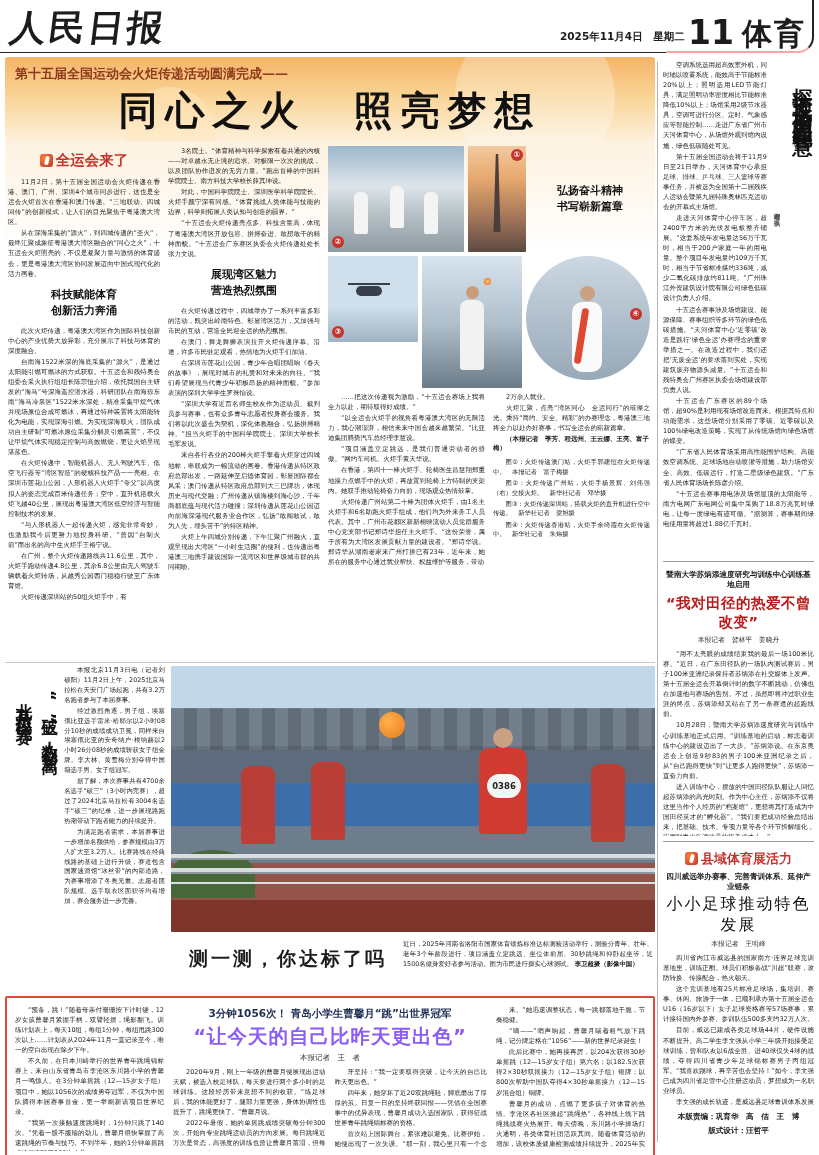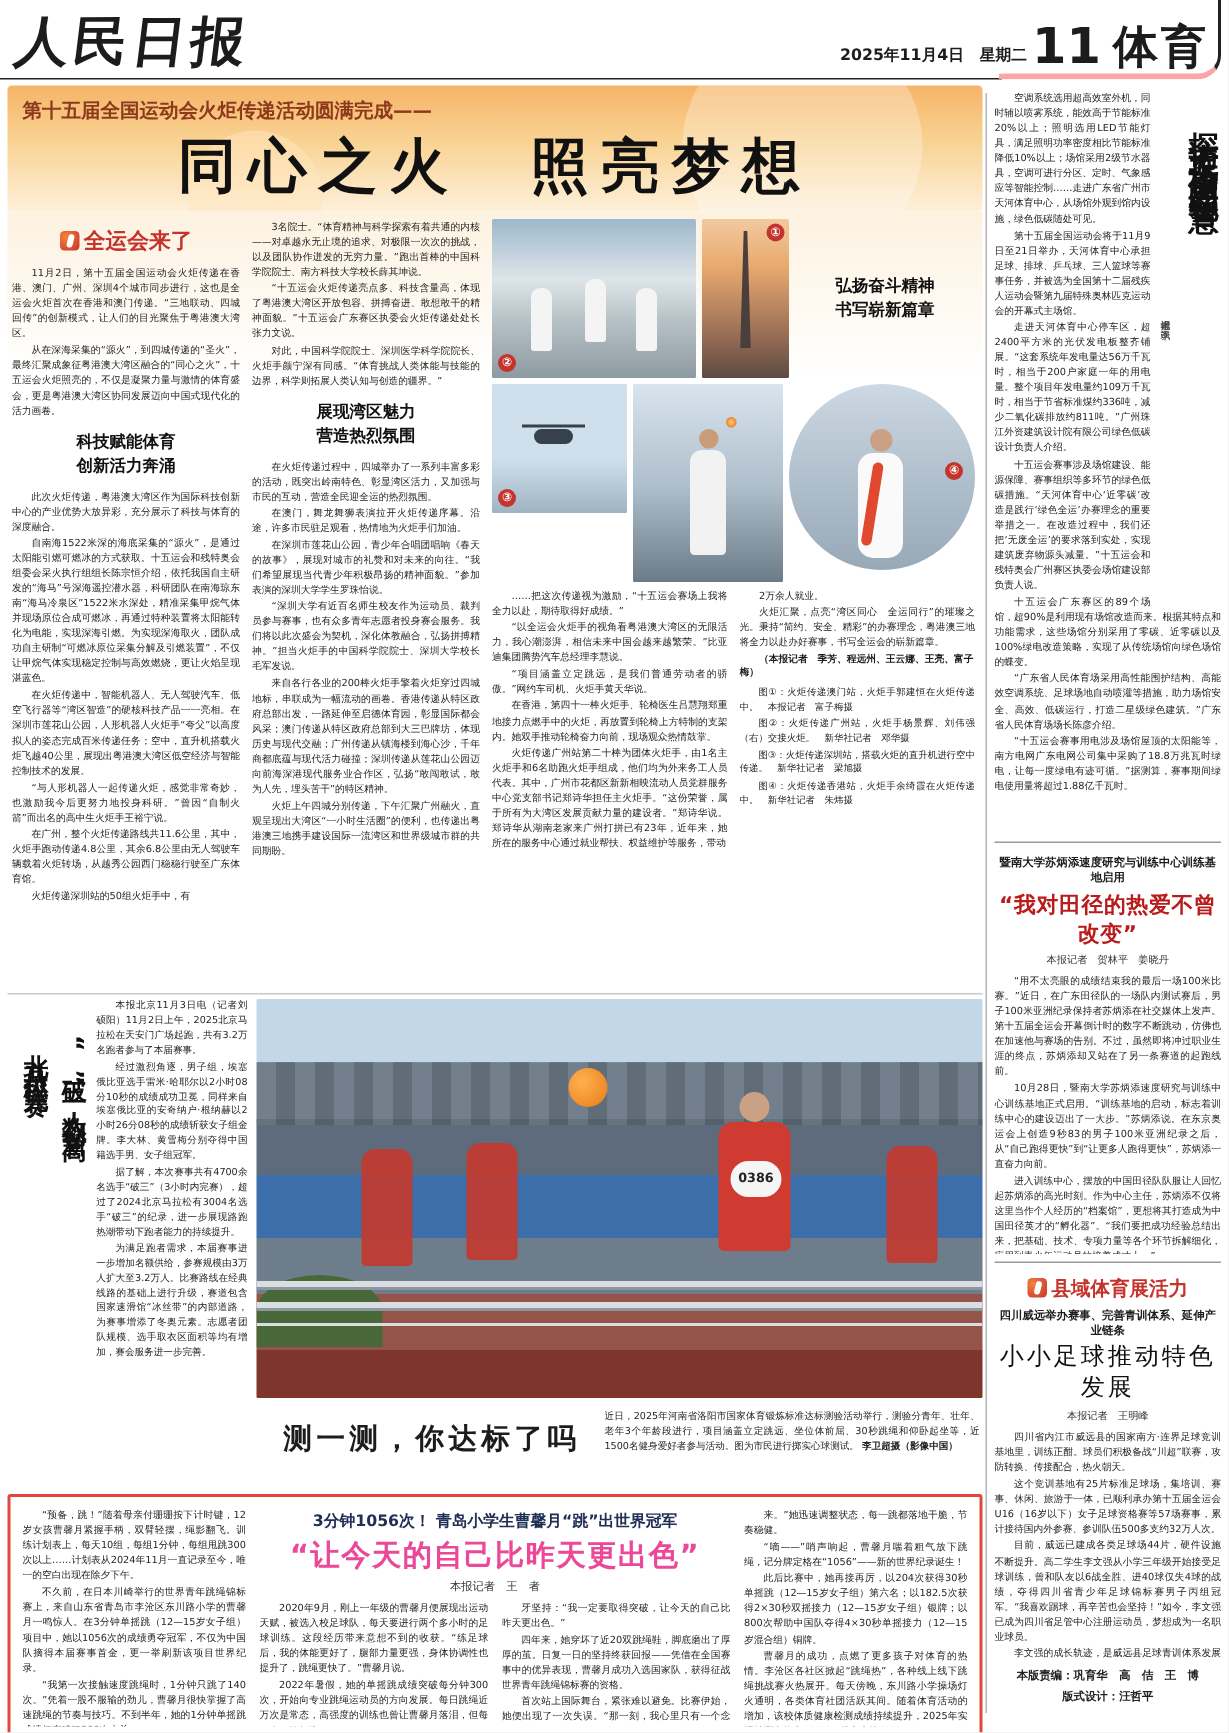--- a/index.html
+++ b/index.html
@@ -4,21 +4,21 @@
 <style>
   html,body{margin:0;padding:0;background:#e9e9e9;}
   .page{position:relative;width:819px;height:1155px;background:#fff;margin:0 auto;overflow:hidden;
         font-family:"DejaVu Sans",sans-serif;color:#1c1c1c;}
   
   .mast{position:absolute;left:0;top:0;width:819px;height:56px;}
   .mast-rule{position:absolute;left:0;top:52px;width:668px;border-bottom:1.5px solid #222;}
   .mast-logo{position:absolute;left:10px;top:4px;font-family:"DejaVu Serif",serif;font-weight:bold;
              font-size:36px;letter-spacing:3px;transform:skewX(-7deg);}
   .mast-date{position:absolute;left:560px;top:30px;font-size:10.5px;font-weight:bold;}
-  .mast-page{position:absolute;left:666px;top:0;width:148px;height:53px;border-bottom:4px solid #fca5a5;
+  .mast-page{position:absolute;left:666px;top:0;width:148px;height:53px;border-bottom:2px solid #fca5a5;
              border-right:2px solid #222;border-bottom-right-radius:16px;display:flex;align-items:flex-end;
              justify-content:flex-end;gap:8px;padding:0 6px 2px 0;box-sizing:border-box;}
   .mast-num{font-size:33px;font-weight:800;line-height:1;}
   .mast-sec{font-size:30px;font-weight:800;line-height:1;letter-spacing:2px;}
   
   .main{position:absolute;left:5px;top:57px;width:650px;}
   .vdiv{position:absolute;left:657px;top:62px;height:1080px;border-left:1px solid #b5b5b5;}
   .sidebar{position:absolute;left:663px;top:60px;width:151px;}
   p{margin:0 0 1px;text-indent:2em;text-align:justify;}
   .paras{font-size:6.5px;line-height:1.55;color:#222;}
@@ -94,21 +94,21 @@
   .caprow{display:flex;gap:12px;align-items:flex-start;padding:5px 2px 0;}
   .cap-head{font-size:19px;font-weight:800;letter-spacing:3px;white-space:nowrap;margin:9px 4px 0 16px;}
   .cap-text{flex:1;font-size:6.4px;line-height:1.55;text-align:justify;color:#222;padding-top:3px;}
   .cap-credit{font-weight:bold;}
   
   .redbox{margin-top:4px;border:2.5px solid #e2473c;border-radius:2px;display:flex;gap:9px;
           padding:7px 8px;height:146px;overflow:hidden;}
   .rb-side{width:149px;overflow:hidden;}
   .rb-mid{flex:1;overflow:hidden;}
   .rb-kicker{font-size:10.5px;font-weight:800;text-align:center;color:#203055;margin:2px 0 2px;}
-  .rb-head{font-size:19.5px;font-weight:800;text-align:center;letter-spacing:1px;color:#ec4899;}
+  .rb-head{font-size:19.5px;font-weight:800;text-align:center;letter-spacing:1px;color:#8b5cf6;}
   .rb-by{font-size:7.5px;text-align:center;margin:3px 0 4px;color:#333;}
   .rb-cols{display:flex;gap:9px;}
   .rb-cols>div{flex:1;overflow:hidden;}
   
   .sec{overflow:hidden;}
   .sec-green{height:496px;}
   .gvt{float:right;writing-mode:vertical-rl;font-size:20px;font-weight:800;line-height:1.15;letter-spacing:4px;
        height:332px;padding:12px 0 0 7px;color:#111;}
   .gvb{float:right;writing-mode:vertical-rl;font-size:6.6px;color:#444;height:190px;padding:148px 3px 0 5px;}
   .sidehr{border:0;border-top:1px solid #9a9a9a;margin:5px 0 6px;}
@@ -165,22 +165,22 @@
             <p>在火炬传递中，智能机器人、无人驾驶汽车、低空飞行器等“湾区智造”的硬核科技产品一一亮相。在深圳市莲花山公园，人形机器人火炬手“夸父”以高度拟人的姿态完成百米传递任务；空中，直升机搭载火炬飞越40公里，展现出粤港澳大湾区低空经济与智能控制技术的发展。</p>
             <p>“与人形机器人一起传递火炬，感觉非常奇妙，也激励我今后更努力地投身科研。”曾因“自制火箭”而出名的高中生火炬手王裕宁说。</p>
             <p>在广州，整个火炬传递路线共11.6公里，其中，火炬手跑动传递4.8公里，其余6.8公里由无人驾驶车辆载着火炬转场，从越秀公园西门稳稳行驶至广东体育馆。</p>
             <p>火炬传递深圳站的50组火炬手中，有</p>
           </div>
       </div>
 
       <div class="fcol">
         <div class="paras">
             <p>3名院士。“体育精神与科学探索有着共通的内核——对卓越永无止境的追求、对极限一次次的挑战，以及团队协作迸发的无穷力量。”跑出首棒的中国科学院院士、南方科技大学校长薛其坤说。</p>
+            <p>对此，中国科学院院士、深圳医学科学院院长、火炬手颜宁深有同感。“体育挑战人类体能与技能的边界，科学则拓展人类认知与创造的疆界。”</p>
             <p>“十五运会火炬传递亮点多、科技含量高，体现了粤港澳大湾区开放包容、拼搏奋进、敢想敢干的精神面貌。”十五运会广东赛区执委会火炬传递处处长张力文说。</p>
-            <p>对此，中国科学院院士、深圳医学科学院院长、火炬手颜宁深有同感。“体育挑战人类体能与技能的边界，科学则拓展人类认知与创造的疆界。”</p>
           </div>
         <div class="subhead">
           <div>展现湾区魅力</div>
           <div>营造热烈氛围</div>
         </div>
         <div class="paras">
             <p>在火炬传递过程中，四城举办了一系列丰富多彩的活动，既突出岭南特色、彰显湾区活力，又加强与市民的互动，营造全民迎全运的热烈氛围。</p>
             <p>在澳门，舞龙舞狮表演拉开火炬传递序幕。沿途，许多市民驻足观看，热情地为火炬手们加油。</p>
             <p>在深圳市莲花山公园，青少年合唱团唱响《春天的故事》，展现对城市的礼赞和对未来的向往。“我们希望展现当代青少年积极昂扬的精神面貌。”参加表演的深圳大学学生罗珠怡说。</p>
             <p>“深圳大学有近百名师生校友作为运动员、裁判员参与赛事，也有众多青年志愿者投身赛会服务。我们将以此次盛会为契机，深化体教融合，弘扬拼搏精神。”担当火炬手的中国科学院院士、深圳大学校长毛军发说。</p>

